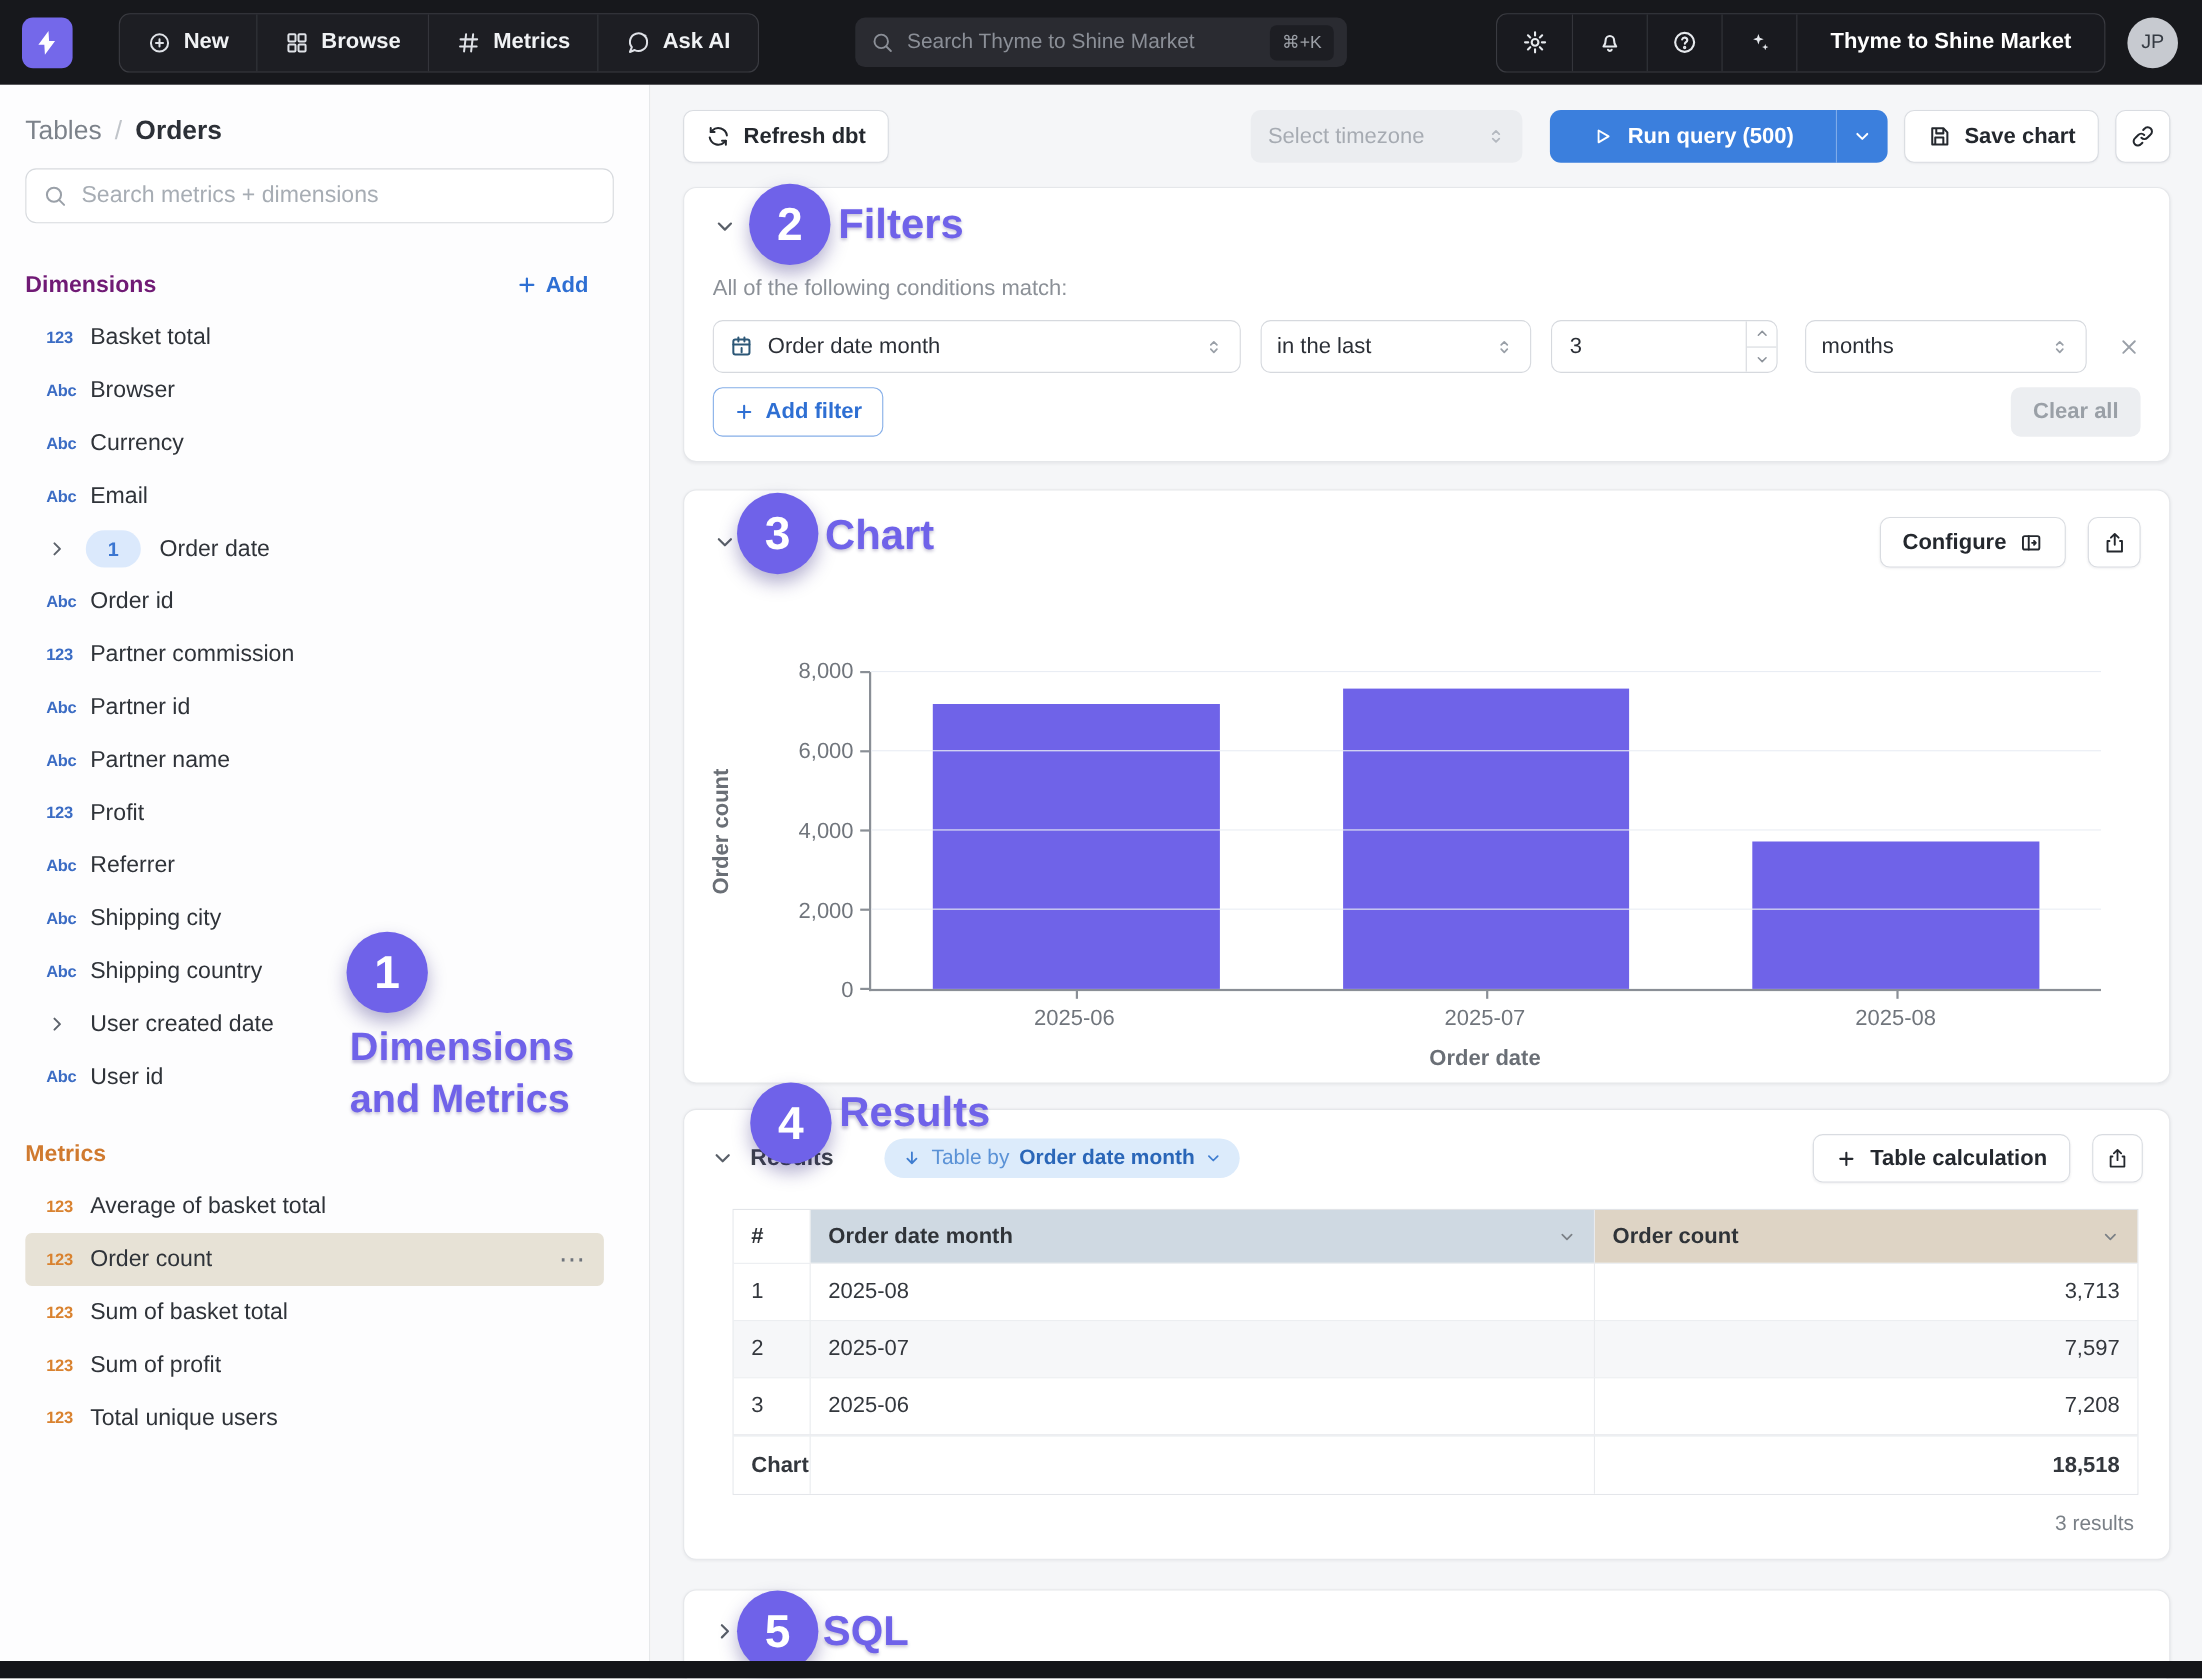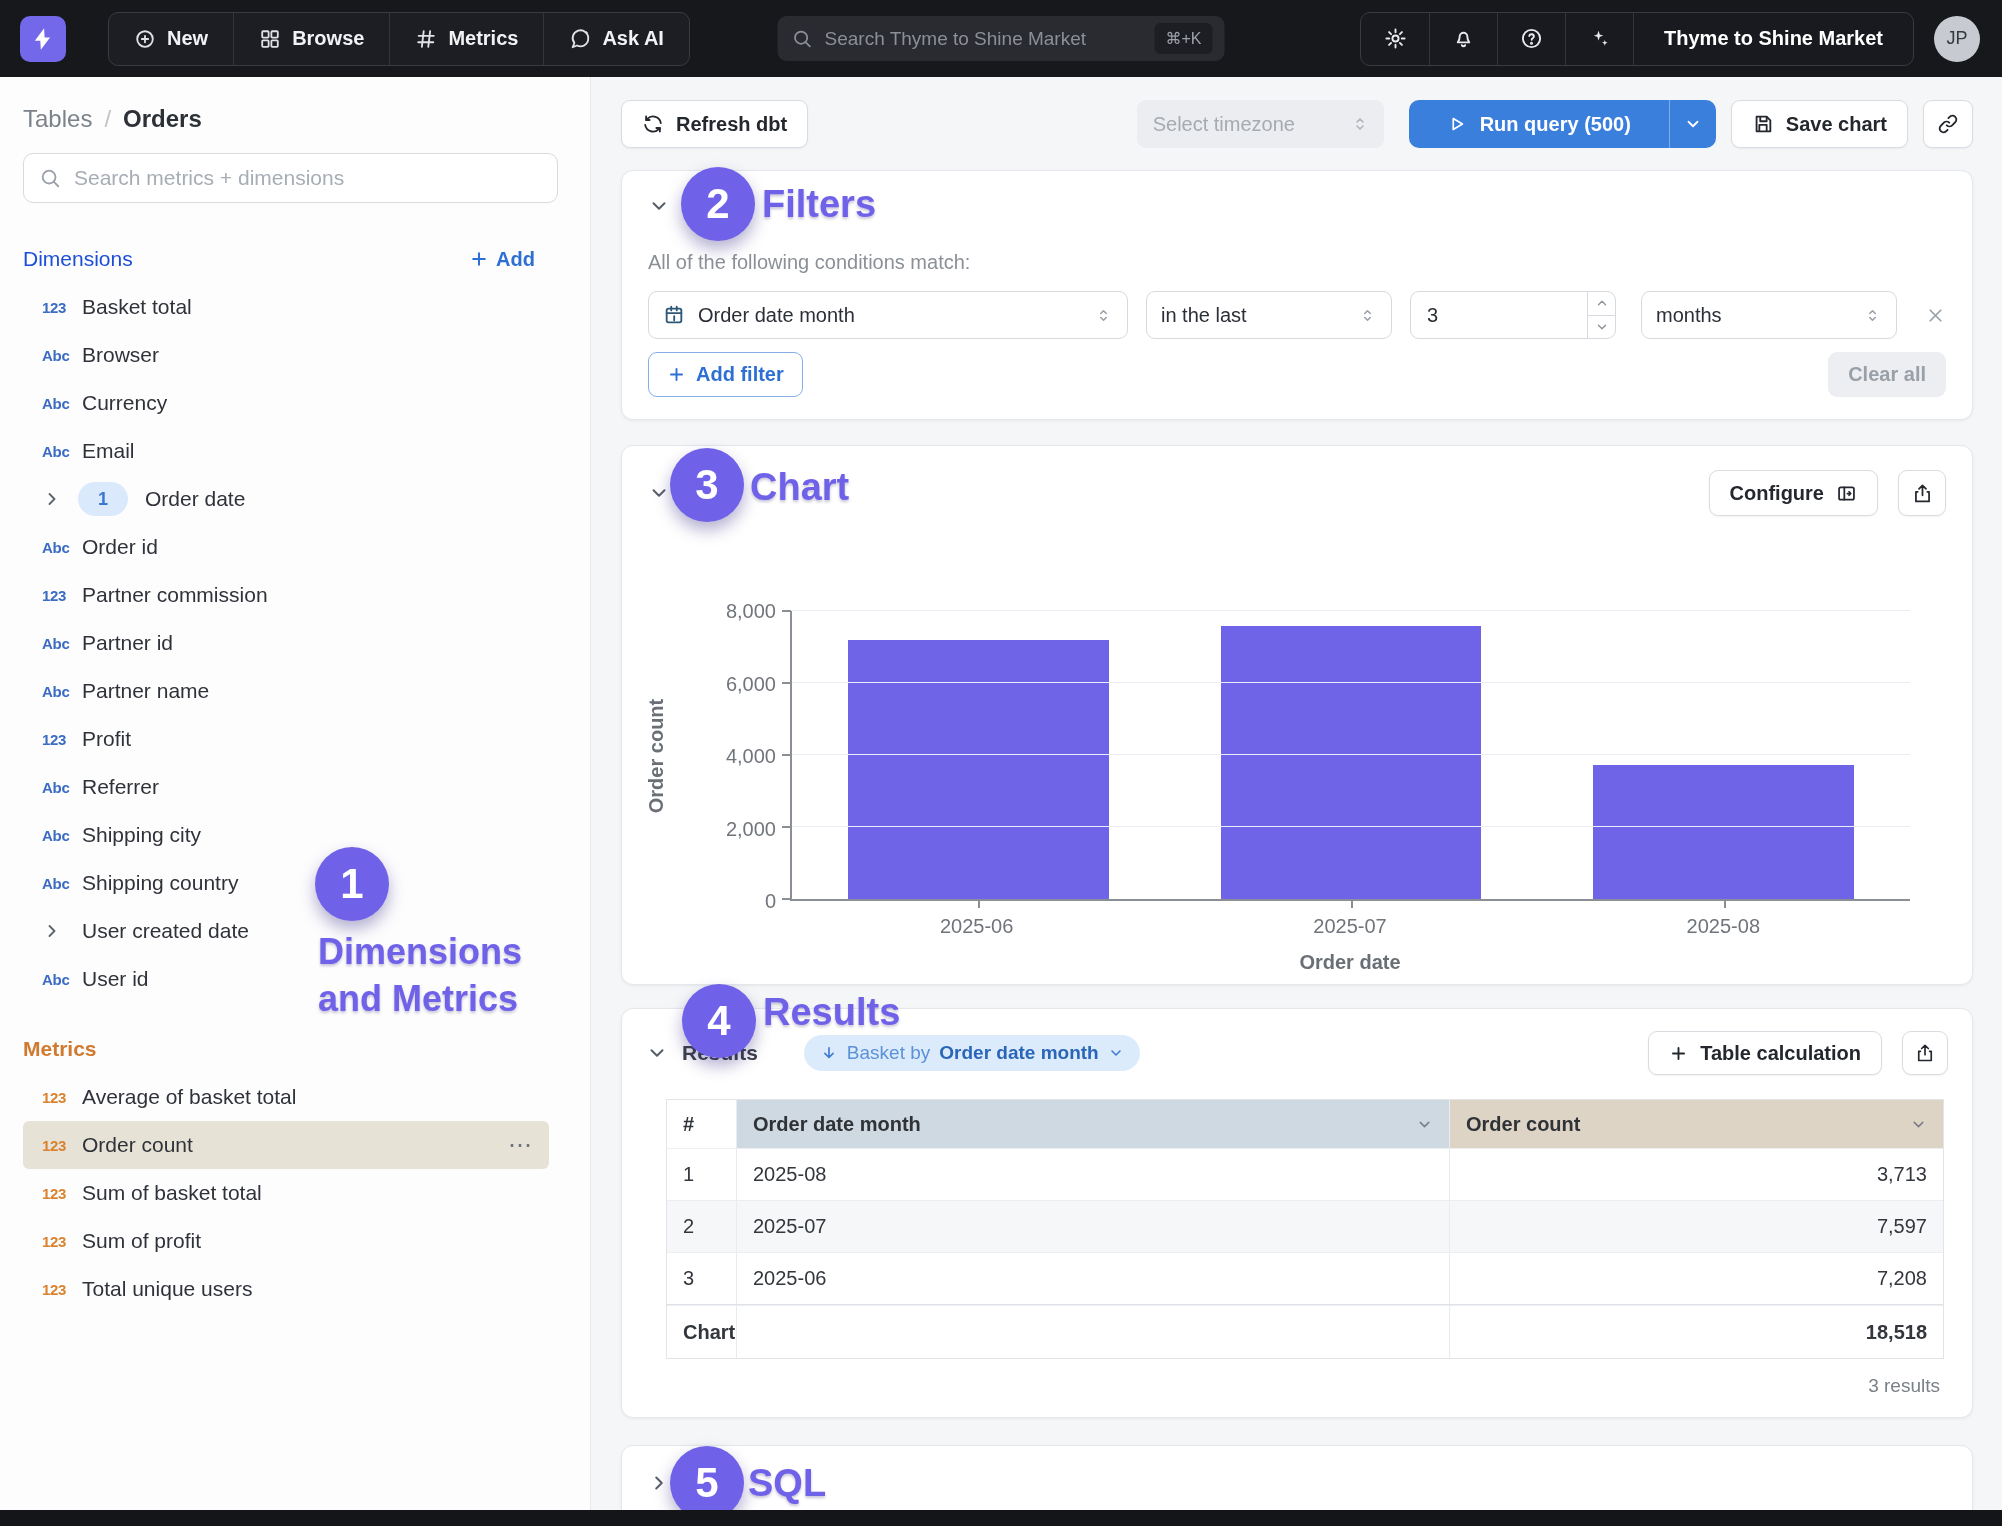--- a/index.html
+++ b/index.html
@@ -35,21 +35,21 @@
 
   
   .sidebar { width:591px; background:#fdfdfe; border-right:1px solid #e6e8ea; position:relative; padding-top:28px; flex-shrink:0; }
   .crumbs { padding:0 23px; font-size:24px; display:flex; gap:12px; align-items:baseline; }
   .crumb-parent { color:#7c828a; cursor:pointer; }
   .crumb-sep { color:#c0c4c9; }
   .crumb-cur { color:#2c3037; font-weight:700; }
   .side-search { margin:20px 32px 0 23px; height:50px; border:1.5px solid #d7dade; border-radius:10px; display:flex; align-items:center; gap:13px; padding:0 15px; background:#fff; color:#9aa0a8; }
   .side-search .ph { color:#a7adb4; font-size:21px; }
   .sec-head { margin:44px 55px 0 23px; display:flex; align-items:center; justify-content:space-between; }
-  .sec-title-dim { color:#1d4ed8; font-weight:400; font-size:21px; }
+  .sec-title-dim { color:#701a75; font-weight:700; font-size:21px; }
   .sec-title-met { color:#d07a2f; font-weight:700; font-size:21px; margin:34px 0 0 23px; }
   .add-btn { display:flex; align-items:center; gap:7px; color:#2e6fd3; font-size:20px; font-weight:600; cursor:pointer; }
   .slist { margin-top:12px; }
   .srow { height:48px; display:flex; align-items:center; padding-left:19px; margin:0 41px 0 23px; border-radius:6px; cursor:pointer; }
   .srow.selected { background:#e7e2d6; }
   .ficon { width:40px; font-size:15px; font-weight:700; letter-spacing:-0.3px; flex-shrink:0; }
   .ic-blue { color:#3b6cc4; }
   .ic-or { color:#d9822f; }
   .chev-slot { width:40px; color:#5d636c; display:flex; align-items:center; flex-shrink:0; }
   .chev-slot.narrow { width:36px; }
@@ -619,21 +619,21 @@
               <path d="M6 9l6 6 6-6"></path>
             </svg>
         </span>
         <span class="res-label">Results</span>
         <div class="res-pill">
           <span class="aic">
             <svg width="18" height="18" viewBox="0 0 24 24" fill="none" stroke="currentColor" stroke-width="2.2" stroke-linecap="round" stroke-linejoin="round">
                 <path d="M12 5v13M6.5 12.5 12 18l5.5-5.5"></path>
               </svg>
           </span>
-          <span class="pre">Basket by</span>
+          <span class="pre">Table by</span>
           <span class="fld">Order date month</span>
           <span class="aic">
             <svg width="16" height="16" viewBox="0 0 24 24" fill="none" stroke="currentColor" stroke-width="2.4" stroke-linecap="round" stroke-linejoin="round">
                 <path d="M6 9l6 6 6-6"></path>
               </svg>
           </span>
         </div>
         <div class="head-right">
           <div class="btn" style="height:44px;">
             <span>

